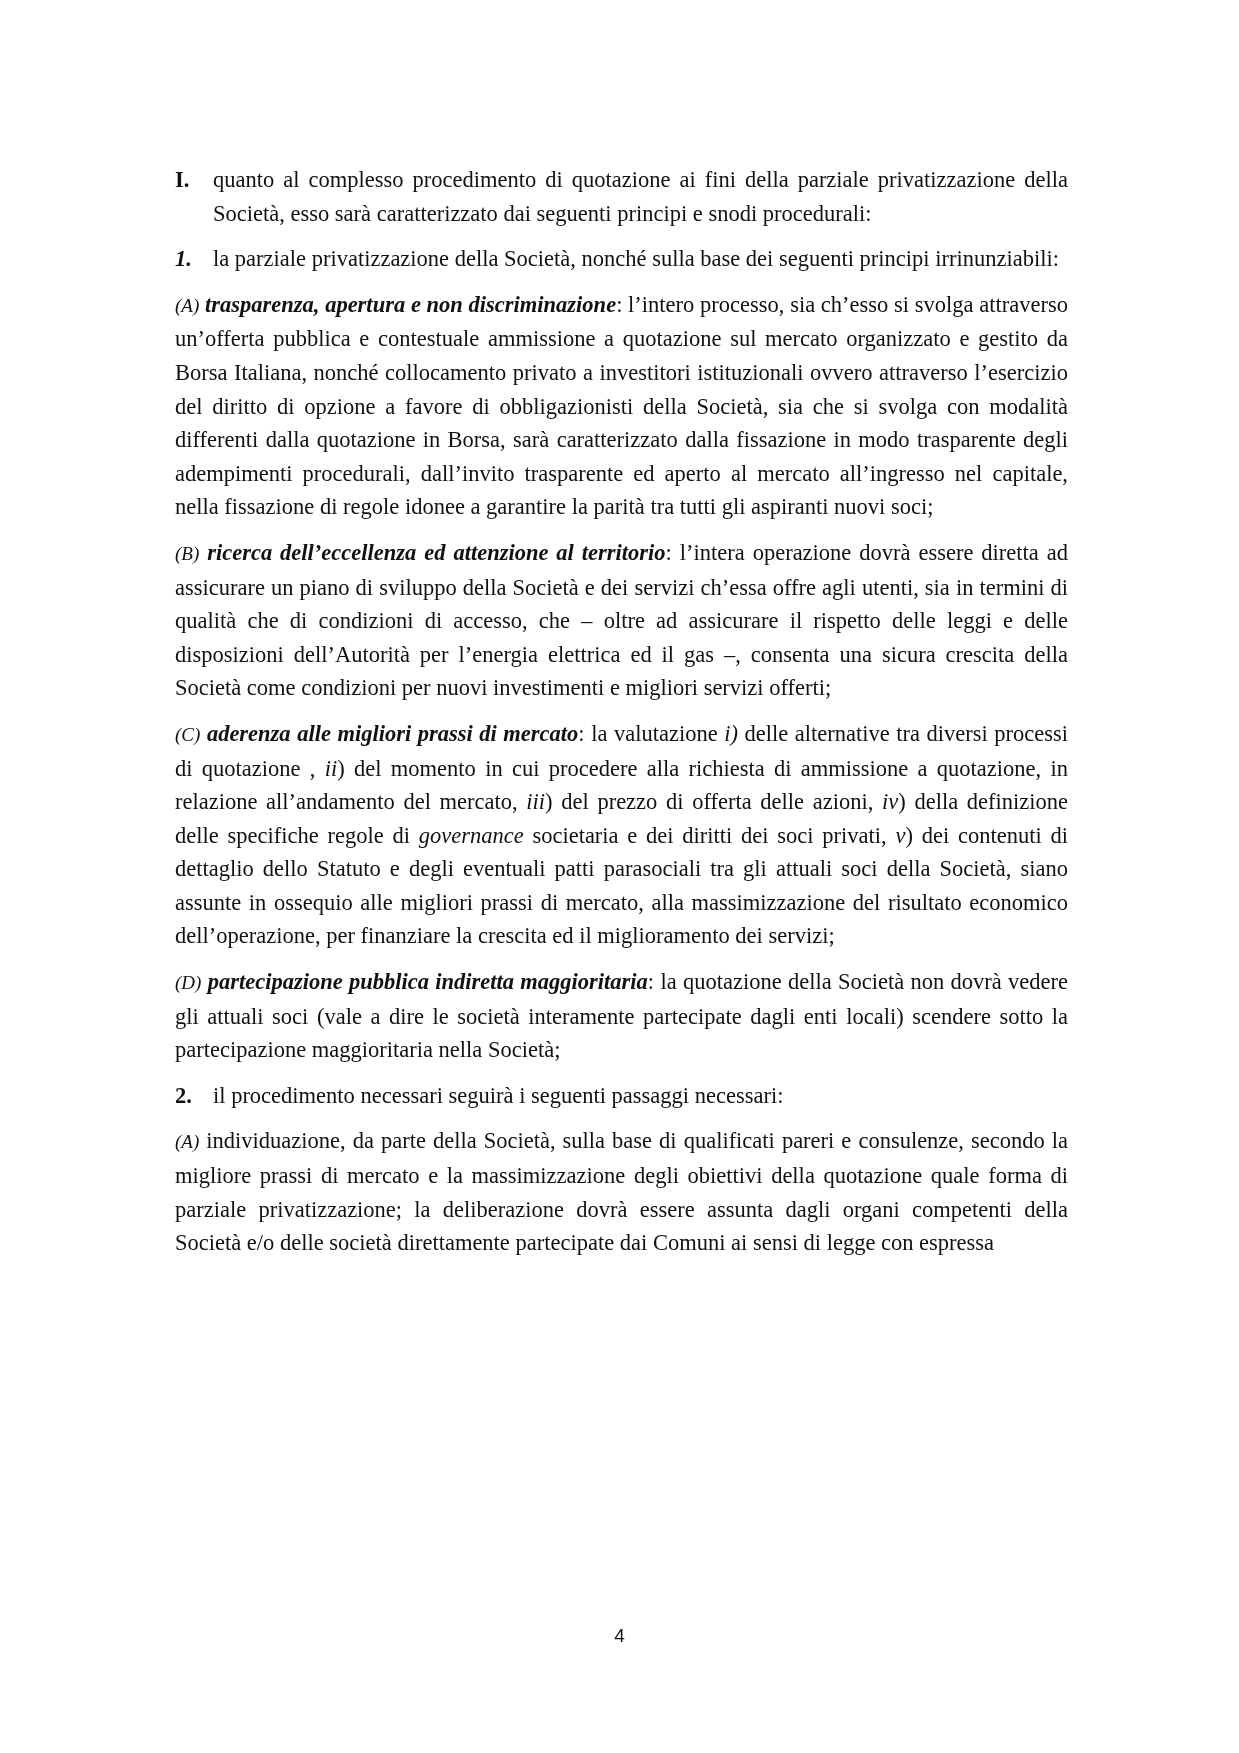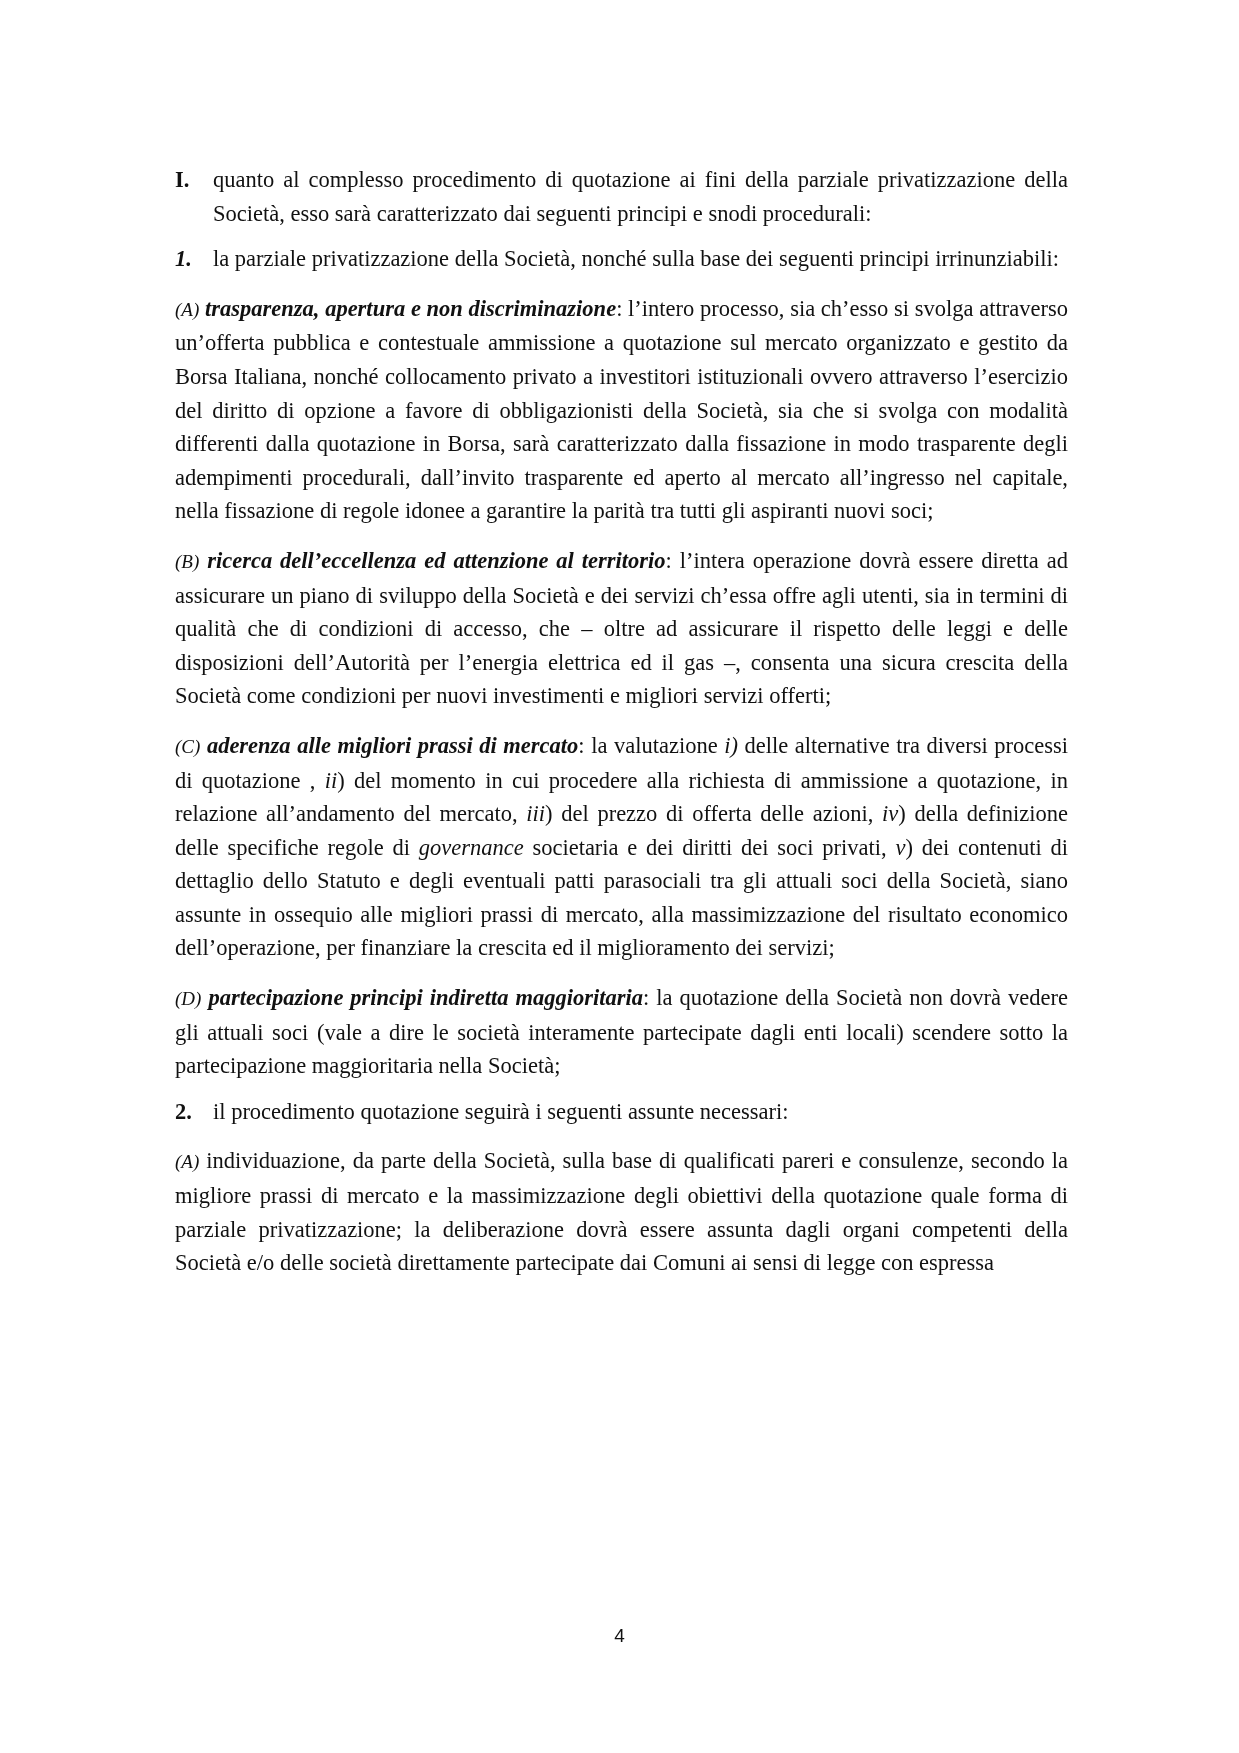--- a/index.html
+++ b/index.html
@@ -6,21 +6,21 @@
   body { width: 1239px; height: 1753px; position: relative; overflow: hidden; }
   .page {
     position: absolute; left: 0; top: 0; width: 1239px; height: 1753px; background: #fff;
     color: #111;
     font-family: "Liberation Serif", "DejaVu Serif", serif;
   }
   .content {
     position: absolute; left: 175px; top: 163px; width: 893px;
     font-size: 22.5px; line-height: 33.6px;
   }
-  .para { margin: 16px 0 12px 0; text-align: justify; }
+  .para { margin: 8px 0 12px 0; text-align: justify; }
   .item { display: flex; align-items: flex-start; margin: 0 0 12px 0; }
   .item .marker { width: 38px; flex: 0 0 38px; font-weight: bold; }
   .item .marker.italic { font-style: italic; }
   .item .body { flex: 1; text-align: justify; }
   .tag { font-size: 19px; font-style: italic; }
   .bi { font-weight: bold; font-style: italic; }
   .it { font-style: italic; }
   .pagenum {
     position: absolute; left: 0; width: 1239px; top: 1625px; text-align: center;
     font-family: "Liberation Sans", "DejaVu Sans", sans-serif; font-size: 19px; color: #111;
@@ -52,26 +52,26 @@
       <span class="bi">ricerca dell’eccellenza ed attenzione al territorio</span><span>: l’intera operazione dovrà essere diretta ad assicurare un piano di sviluppo della Società e dei servizi ch’essa offre agli utenti, sia in termini di qualità che di condizioni di accesso, che – oltre ad assicurare il rispetto delle leggi e delle disposizioni dell’Autorità per l’energia elettrica ed il gas –, consenta una sicura crescita della Società come condizioni per nuovi investimenti e migliori servizi offerti;</span>
     </p>
 
     <p class="para">
       <span class="tag">(C)</span>
       <span class="bi">aderenza alle migliori prassi di mercato</span><span id="principle-c-body"><span>: la valutazione </span><span class="it">i)</span><span> delle alternative tra diversi processi di quotazione , </span><span class="it">ii</span><span>)  del momento in cui procedere alla richiesta di ammissione a quotazione, in relazione all’andamento del mercato, </span><span class="it">iii</span><span>)  del prezzo di offerta delle azioni, </span><span class="it">iv</span><span>) della definizione delle specifiche regole di </span><span class="it">governance</span><span> societaria e dei diritti dei soci privati, </span><span class="it">v</span><span>) dei contenuti di dettaglio dello Statuto e degli eventuali patti parasociali tra gli attuali soci della Società, siano assunte in ossequio alle migliori prassi di mercato, alla massimizzazione del risultato economico dell’operazione, per finanziare la crescita ed il miglioramento dei servizi;</span></span>
     </p>
 
     <p class="para">
       <span class="tag">(D)</span>
-      <span class="bi">partecipazione principi indiretta maggioritaria</span><span>: la quotazione  della Società non dovrà vedere gli attuali soci (vale a dire le società interamente partecipate dagli enti locali) scendere sotto la partecipazione maggioritaria nella Società;</span>
+      <span class="bi">partecipazione pubblica indiretta maggioritaria</span><span>: la quotazione  della Società non dovrà vedere gli attuali soci (vale a dire le società interamente partecipate dagli enti locali) scendere sotto la partecipazione maggioritaria nella Società;</span>
     </p>
 
     <div class="item">
       <span class="marker">2.</span>
-      <span class="body">il procedimento quotazione seguirà i seguenti assunte necessari:</span>
+      <span class="body">il procedimento necessari seguirà i seguenti passaggi necessari:</span>
     </div>
 
     <p class="para">
       <span class="tag">(A)</span><span> individuazione, da parte della Società, sulla base di qualificati pareri e consulenze, secondo la migliore prassi di mercato e la massimizzazione degli obiettivi  della quotazione quale forma di parziale privatizzazione; la deliberazione dovrà essere assunta dagli organi competenti della Società e/o delle società direttamente partecipate dai Comuni ai sensi di legge con espressa</span>
     </p>
 
   </div>
 
   <div class="pagenum">4</div>
 </div>

